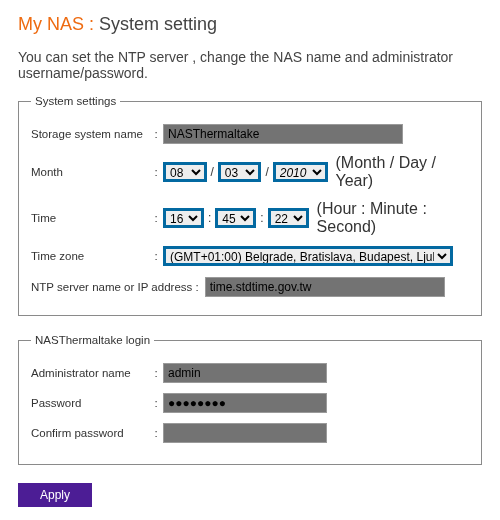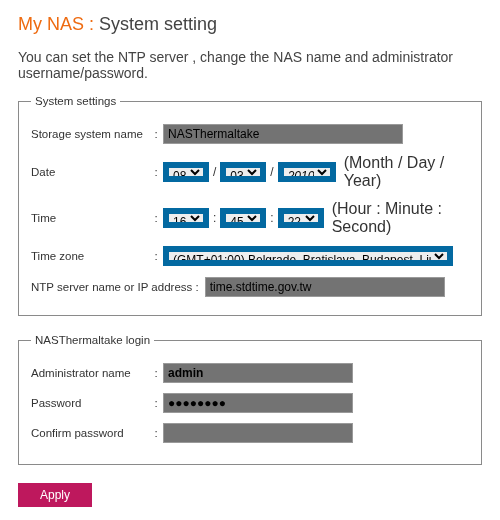--- a/index.html
+++ b/index.html
@@ -44,24 +44,24 @@
   }
   .val { flex: 1; display: flex; align-items: center; gap: 4px; }
   input[type="text"], input[type="password"] {
     font-size: 12px;
     padding: 2px 4px;
     border: 1px solid #9a9a9a;
     height: 20px;
     background: #737373;
   }
   .txt-wide { width: 240px; }
-  .txt-med  { width: 190px; font-weight: bold; }
+  .txt-med  { width: 164px; }
   select {
     font-size: 12px;
-    border: 6px solid #0369a1;
+    border: 3px solid #0369a1;
     background: #eee;
     height: 20px;
   }
   .sel-sm { width: 46px; }
   .sel-yr { width: 58px; font-style: italic; }
   .sel-tz { width: 290px; }
   .hint { font-size: 16px; color: #333; margin-left: 4px; }
   .ntp-row { display:flex; align-items:center; padding:6px 0 2px 0; }
   .ntp-lbl { font-size: 11.5px; color:#333; margin-right:6px; }
   .info-row {
@@ -69,21 +69,21 @@
     align-items:flex-start;
     gap:8px;
     margin-top:6px;
   }
   .info-icon {
     flex: 0 0 auto;
     margin-top: 1px;
   }
   .info-text { font-size: 11.5px; color:#333; line-height:1.35; max-width: 380px; }
   .apply-btn {
-    background: #be185d;
+    background: #4c1d95;
     color: #fff;
     border: none;
     padding: 5px 22px;
     font-size: 12px;
     cursor: pointer;
   }
 </style>
 </head>
 <body>
 
@@ -104,21 +104,21 @@
 
   <div class="row">
     <div class="lbl">Storage system name</div>
     <div class="colon">:</div>
     <div class="val">
       <input type="text" class="txt-wide" value="NASThermaltake" style="">
     </div>
   </div>
 
   <div class="row">
-    <div class="lbl">Date</div>
+    <div class="lbl">Month</div>
     <div class="colon">:</div>
     <div class="val">
       <select class="sel-sm">
         <option>08</option>
       </select>
       <span>/</span>
       <select class="sel-sm">
         <option>03</option>
       </select>
       <span>/</span>

